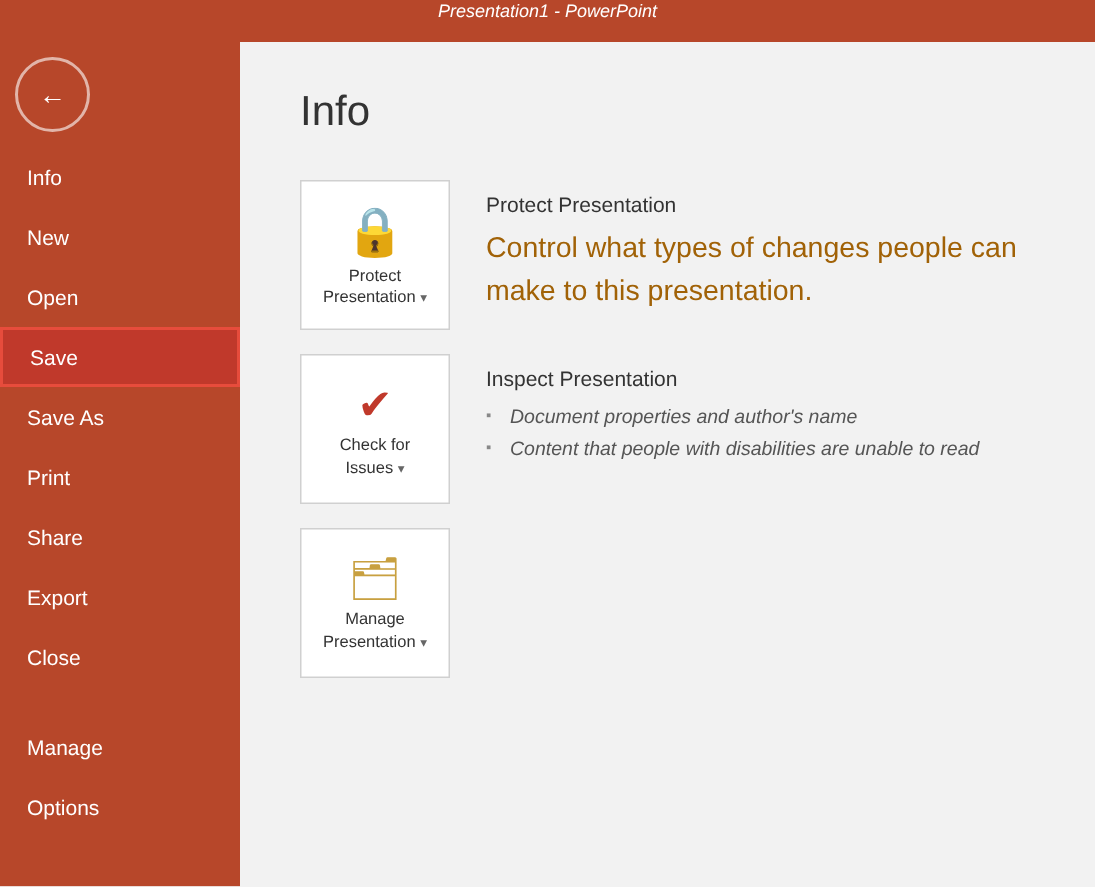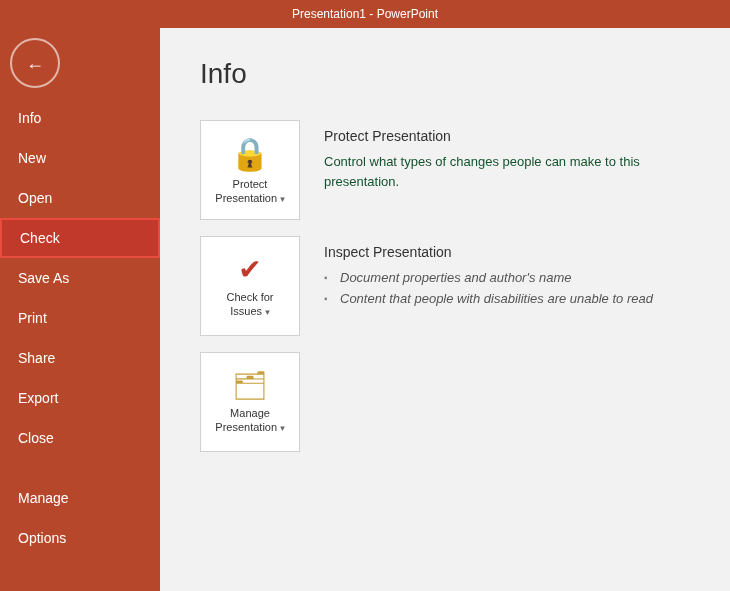--- a/index.html
+++ b/index.html
@@ -11,23 +11,24 @@
       display: flex;
       flex-direction: column;
       background: #f2f2f2;
     }
 
     
     .title-bar {
       background: #b7472a;
       height: 28px;
       display: flex;
-      align-items: center;
+      align-items: flex-start;
       justify-content: center;
       flex-shrink: 0;
+      font-style: italic;
     }
     .title-bar-text {
       color: #fff;
       font-size: 12px;
     }
 
     
     .main-layout {
       display: flex;
       flex: 1;
@@ -138,22 +139,22 @@
     }
 
     .card-title {
       font-size: 14px;
       font-weight: 400;
       color: #333;
       margin-bottom: 8px;
     }
 
     .card-desc {
-      font-size: 13px;
-      color: #14532d;
+      font-size: 19px;
+      color: #a16207;
       line-height: 1.5;
     }
 
     .card-list {
       margin-top: 6px;
       list-style: none;
       font-style: italic;
     }
 
     .card-list li {
@@ -206,21 +207,21 @@
 
 <div class="main-layout">
 
   <div class="sidebar">
     <div class="back-button">←</div>
     <div class="sidebar-nav">
 
       <div class="nav-item">Info</div>
       <div class="nav-item">New</div>
       <div class="nav-item">Open</div>
-      <div class="nav-item active">Check</div>
+      <div class="nav-item active">Save</div>
       <div class="nav-item">Save As</div>
       <div class="nav-item">Print</div>
       <div class="nav-item">Share</div>
       <div class="nav-item">Export</div>
       <div class="nav-item">Close</div>
       <div class="nav-spacer"></div>
       <div class="nav-item">Manage</div>
       <div class="nav-item">Options</div>
     </div>
   </div>

